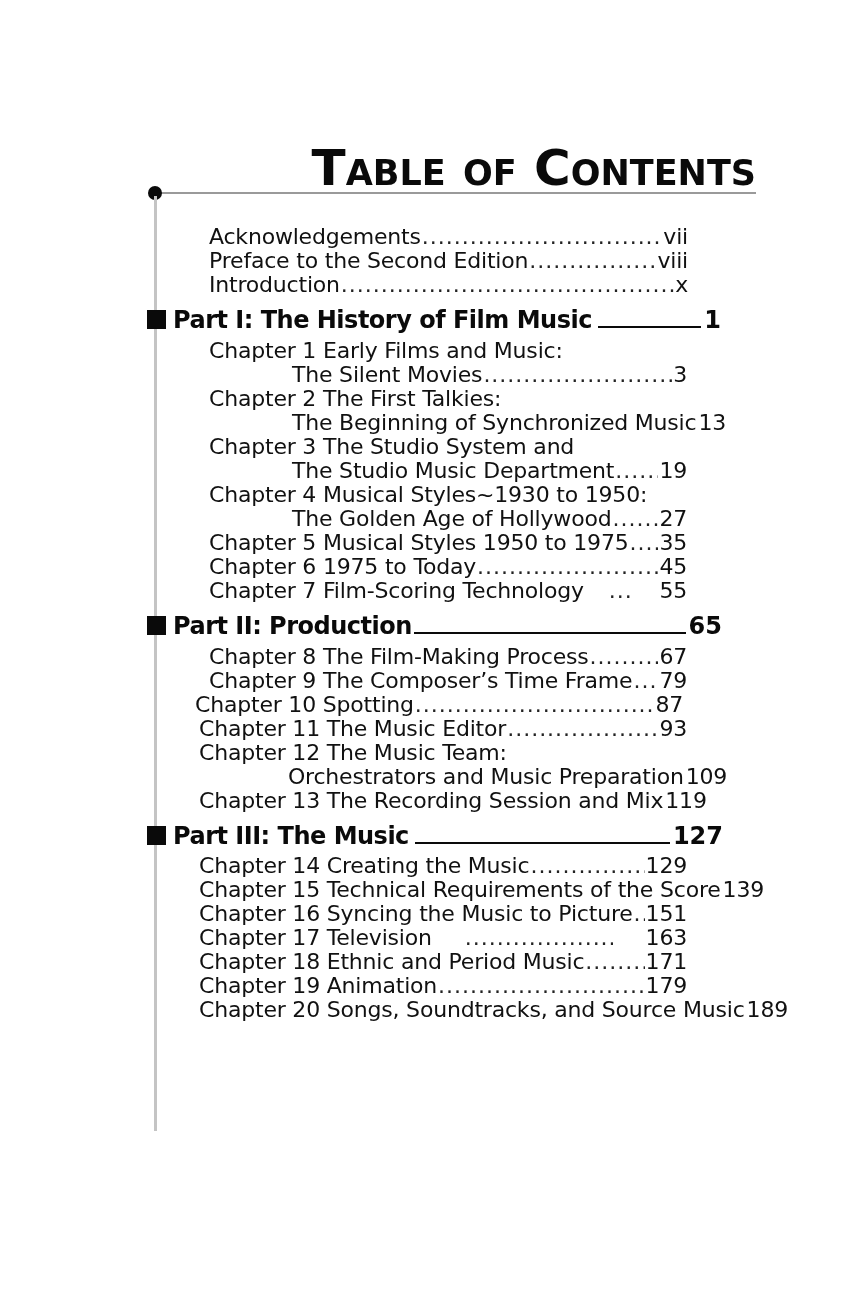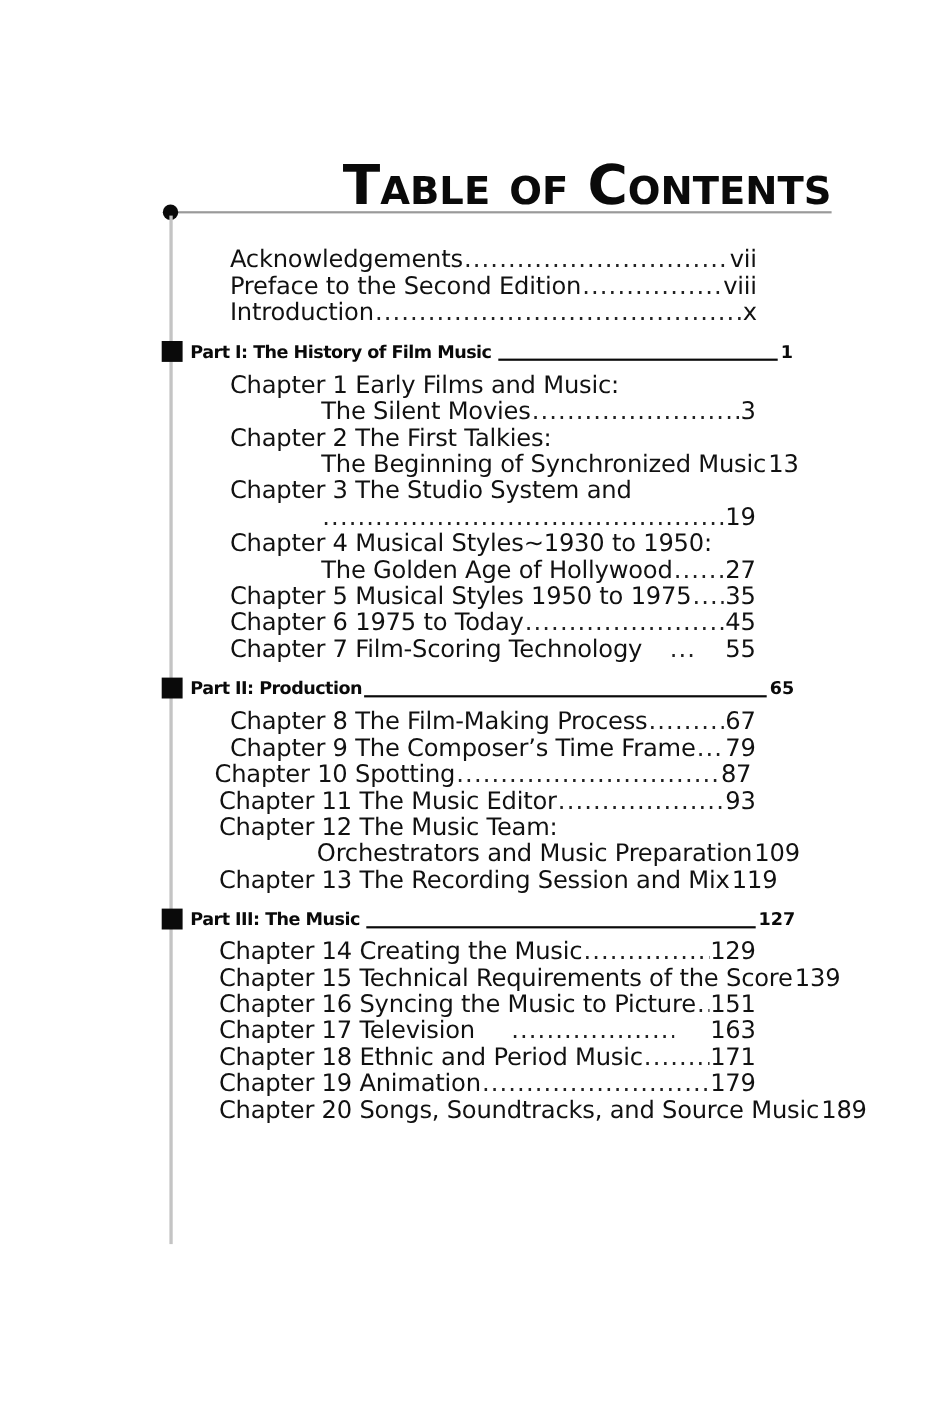--- a/index.html
+++ b/index.html
@@ -7,21 +7,21 @@
   .page { position: absolute; inset: 0; }
   .title { position: absolute; left: 290px; top: 143px; width: 466px; text-align: right; font-family: "DejaVu Sans", sans-serif; font-weight: bold; font-size: 50px; line-height: 50px; letter-spacing: 0px; font-variant: small-caps; color: #0a0a0a; white-space: nowrap; }
   .title-rule { position: absolute; left: 155px; top: 192px; width: 601px; height: 2px; background: #9a9a9a; }
   .dot { position: absolute; left: 148px; top: 186px; width: 14px; height: 14px; border-radius: 50%; background: #0a0a0a; }
   .vrule { position: absolute; left: 154px; top: 196px; width: 3px; height: 935px; background: #c4c4c4; }
   .row { position: absolute; height: 24px; font-size: 17.5px; line-height: 24px; white-space: nowrap; display: flex; align-items: baseline; font-family: "DejaVu Sans", sans-serif; transform-origin: left center; }
   .row .lbl { flex: 0 0 auto; }
   .row .dots { flex: 1 1 auto; overflow: hidden; color: #222; letter-spacing: 1px; margin: 0 1px; }
   .row .dots::before { content: "................................................................................................................................................................"; }
   .row .pg { flex: 0 0 auto; }
-  .part { position: absolute; left: 147px; height: 28px; display: flex; align-items: flex-end; font-family: "DejaVu Sans", sans-serif; font-weight: bold; font-size: 16px; line-height: 28px; white-space: nowrap; color: #0a0a0a; }
+  .part { position: absolute; left: 147px; height: 28px; display: flex; align-items: flex-end; font-family: "DejaVu Sans", sans-serif; font-weight: bold; font-size: 24px; line-height: 28px; white-space: nowrap; color: #0a0a0a; }
   .part .sq { width: 19px; height: 19px; background: #0a0a0a; margin-right: 7px; margin-bottom: 5px; flex: 0 0 auto; }
   .part .lbl { flex: 0 0 auto; letter-spacing: -0.5px; }
   .part .line { flex: 1 1 auto; border-bottom: 2px solid #0a0a0a; margin: 0 3px 6px 6px; }
   .part .pg { flex: 0 0 auto; }
   .cond { font-size: 22px; letter-spacing: -0.2px; }
 </style>
 </head>
 <body>
 
 <div class="page">
@@ -66,20 +66,21 @@
   </div>
   <div class="row cond" style="left:292px; top:411px; width:395px;">
     <span class="lbl">The Beginning of Synchronized Music</span>
     <span class="dots"></span>
     <span class="pg">13</span>
   </div>
   <div class="row cond" style="left:209px; top:435px;">
     <span class="lbl">Chapter 3 The Studio System and</span>
   </div>
   <div class="row cond" style="left:292px; top:459px; width:395px;">
+    <span class="lbl">The Studio Music Department</span>
     <span class="dots"></span>
     <span class="pg">19</span>
   </div>
   <div class="row cond" style="left:209px; top:483px;text-align:center;">
     <span class="lbl">Chapter 4 Musical Styles~1930 to 1950:</span>
   </div>
   <div class="row cond" style="left:292px; top:507px; width:395px;">
     <span class="lbl">The Golden Age of Hollywood</span>
     <span class="dots"></span>
     <span class="pg">27</span>

